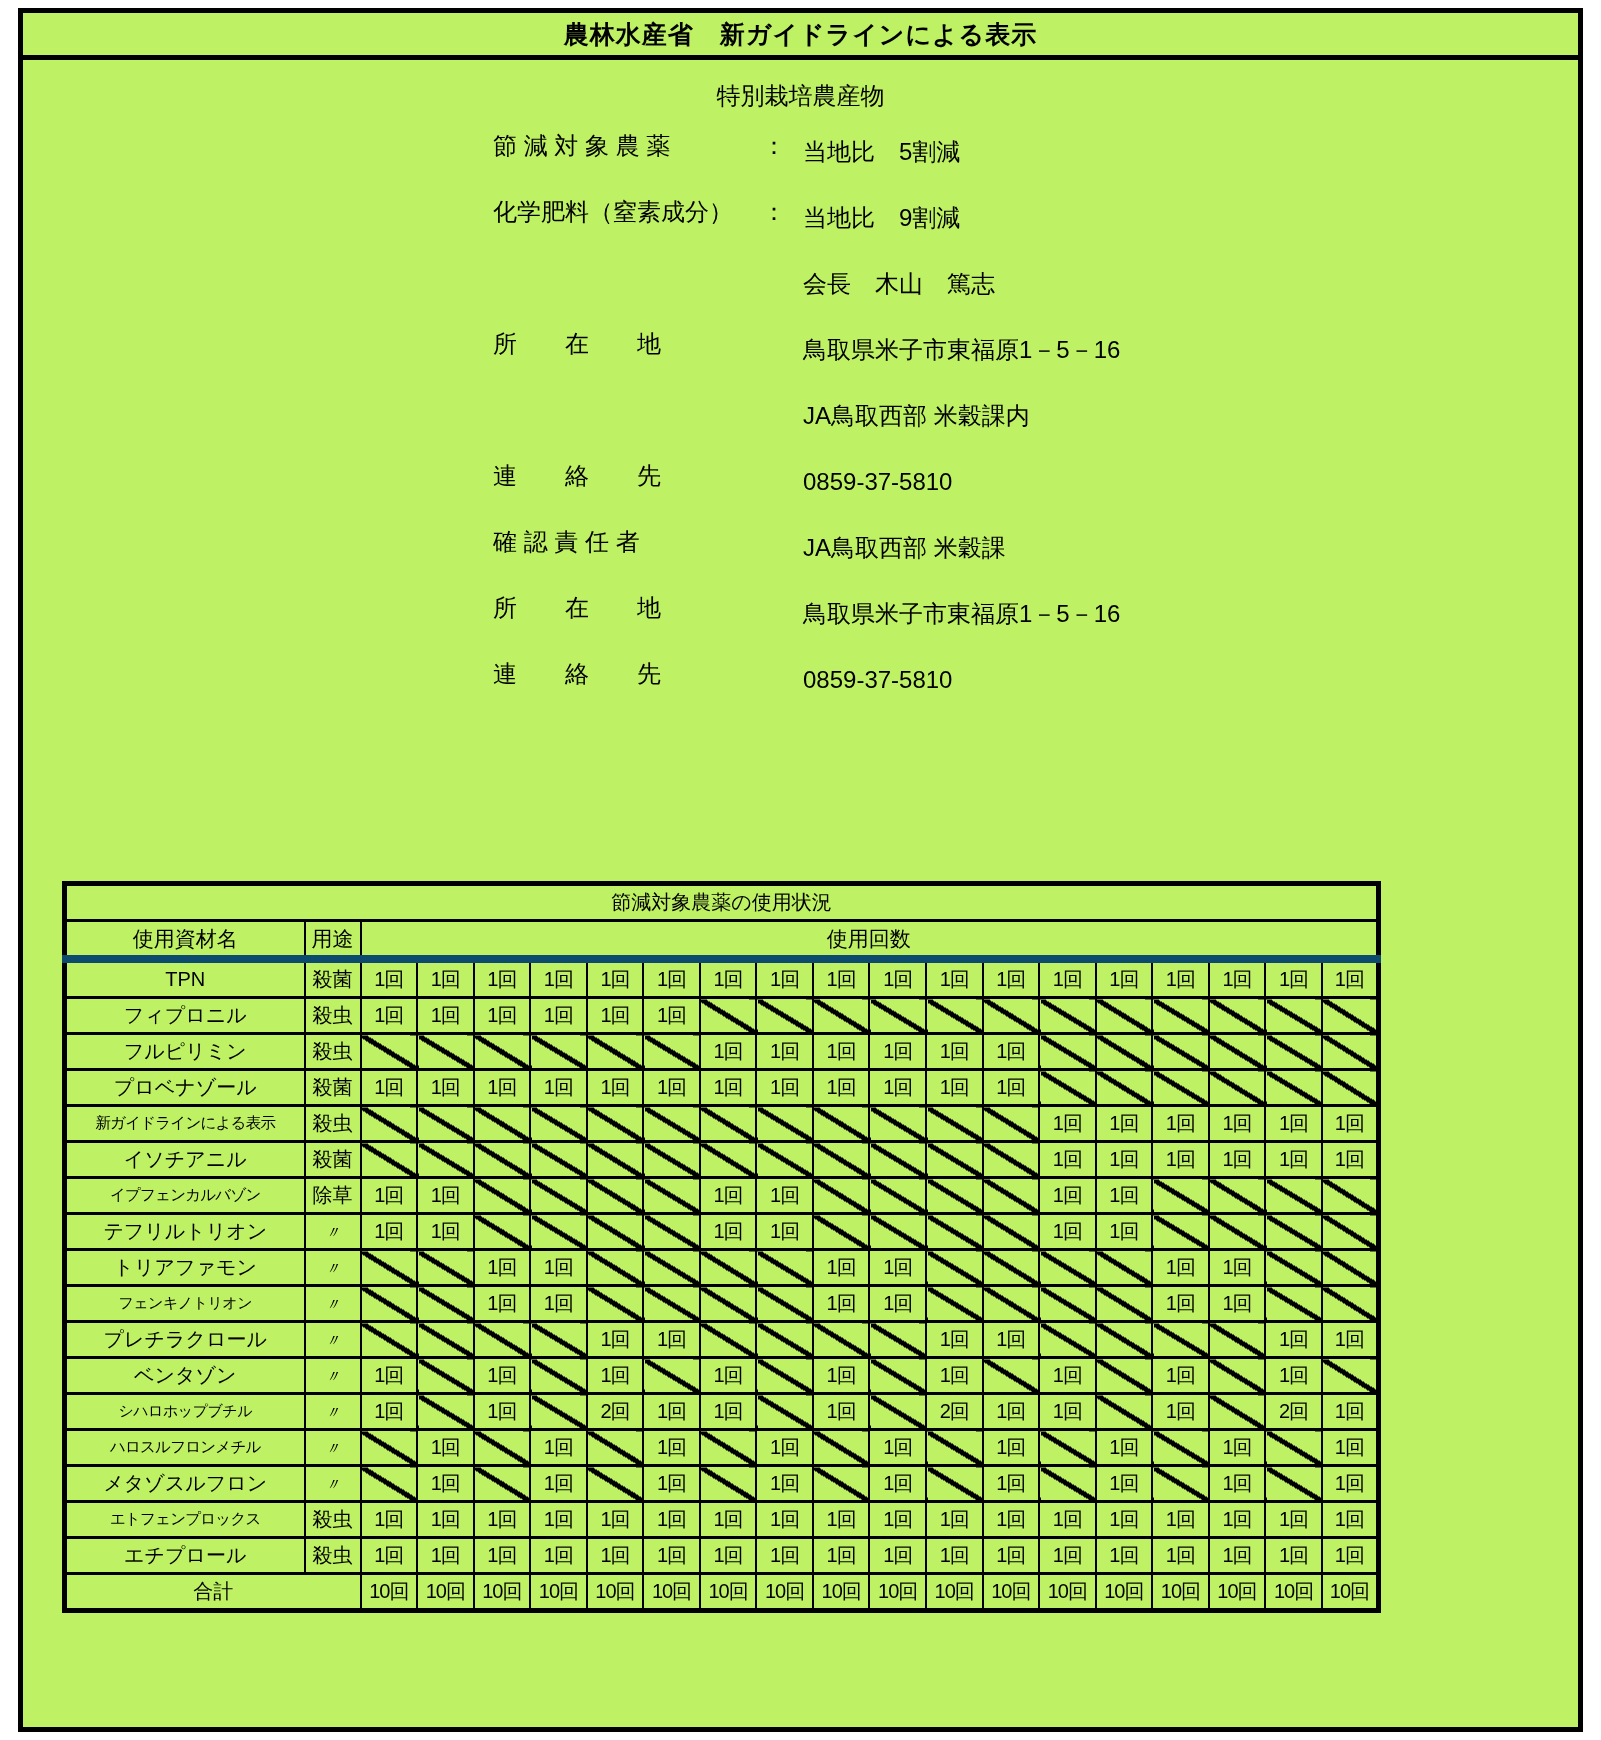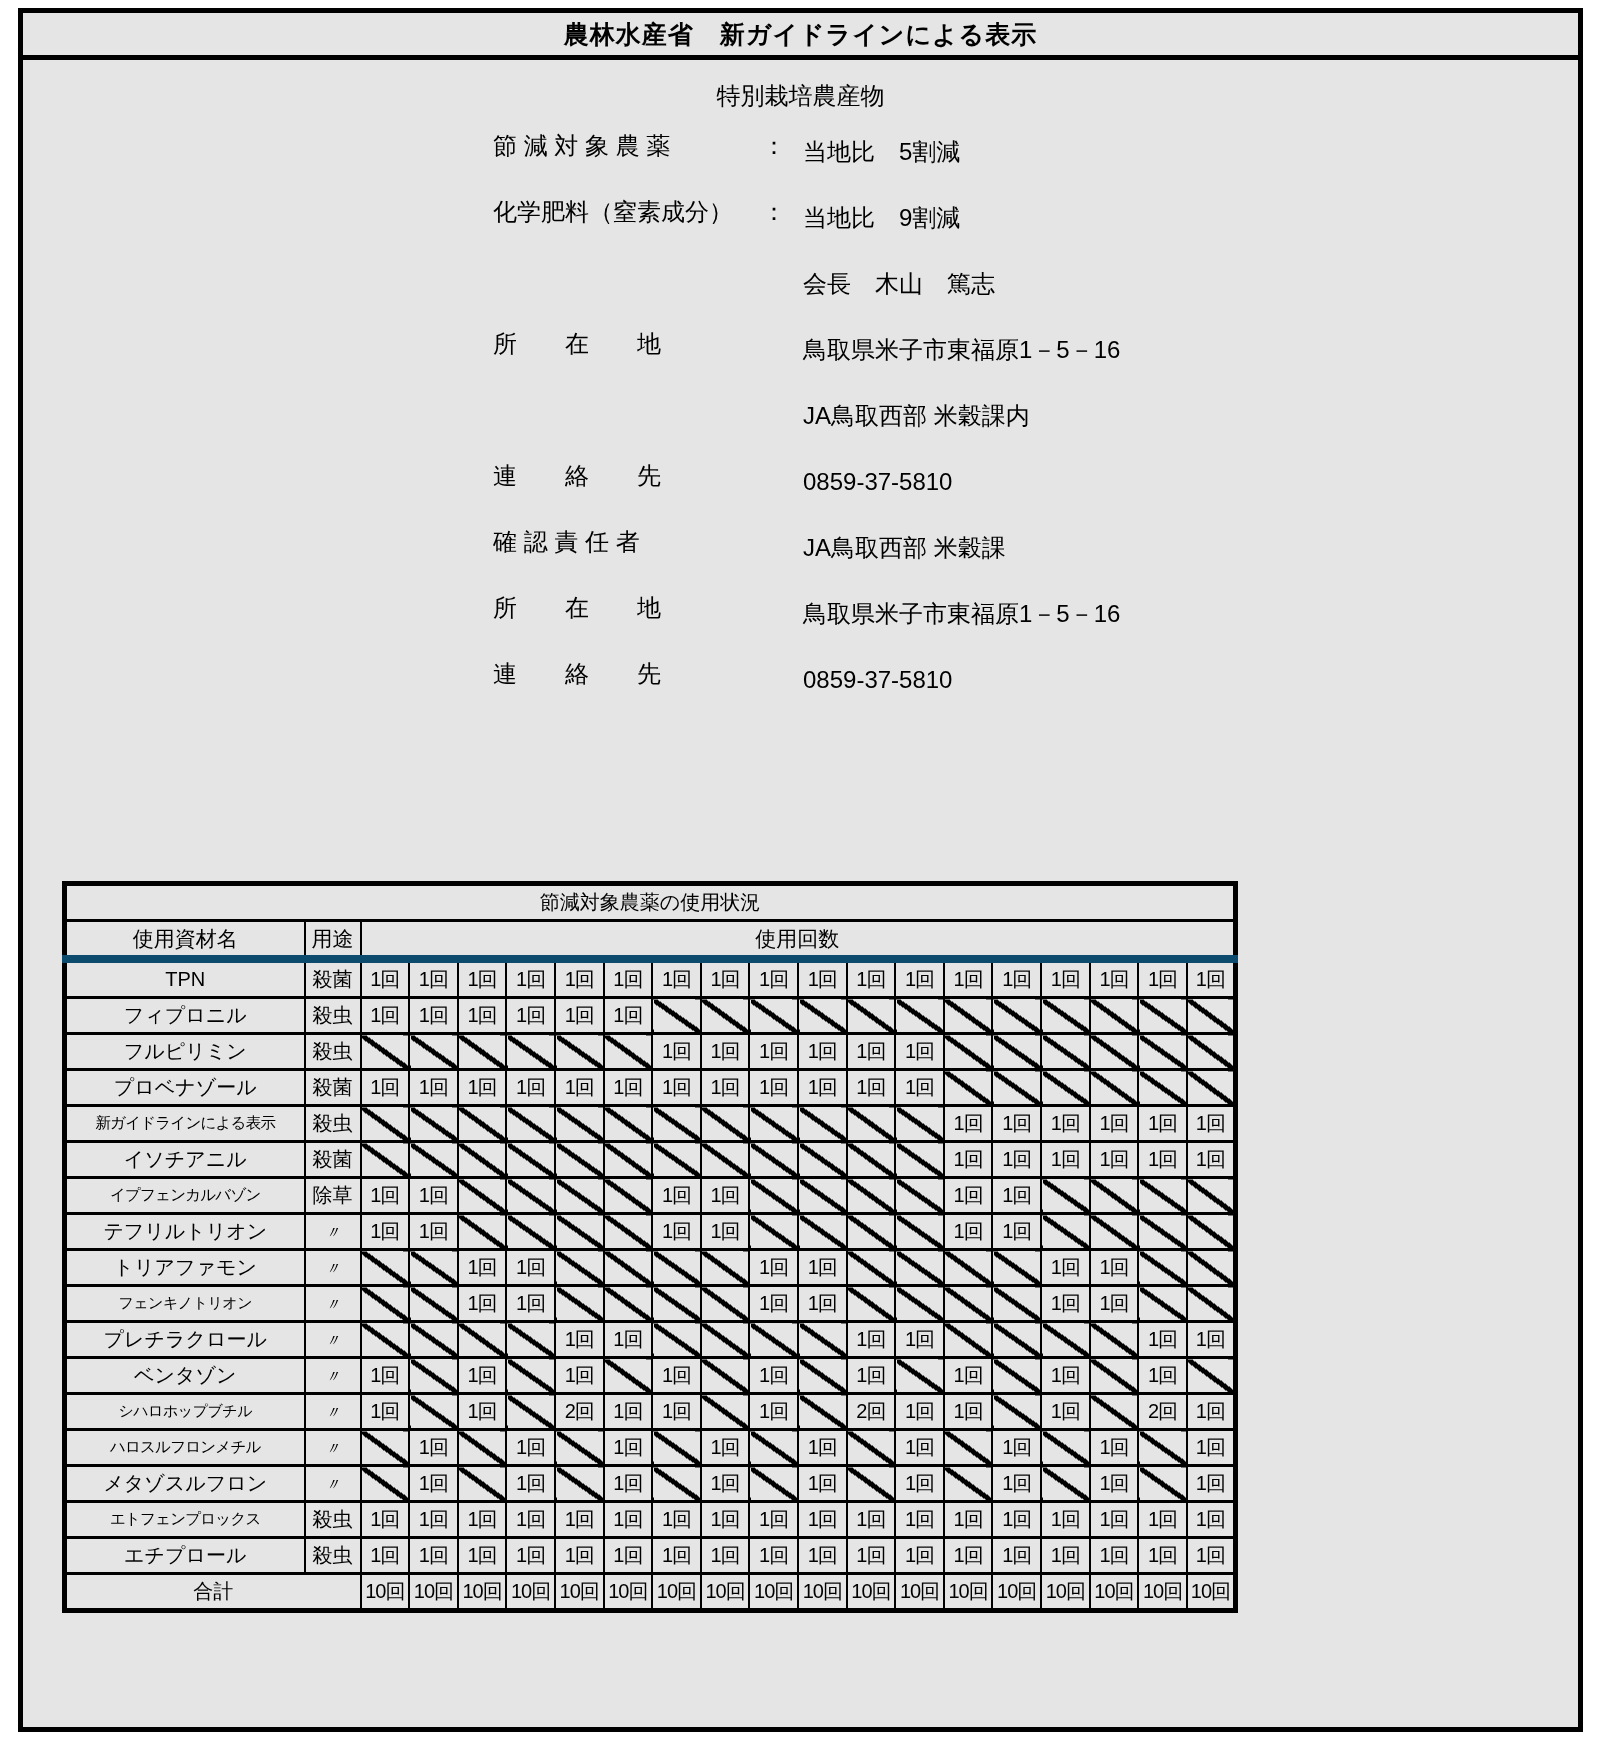--- a/index.html
+++ b/index.html
@@ -7,21 +7,21 @@
     position:relative;
     width:1601px;height:1740px;
     font-family:"Liberation Sans","DejaVu Sans",sans-serif;
     color:#000;
   }
   .outer-frame{
     position:absolute;left:18px;top:8px;
     width:1565px;height:1724px;
     border:5px solid #000;
     box-sizing:border-box;
-    background:#e5e5e5;
+    background:#bef264;
   }
   .title-bar{
     height:42px;
     border-bottom:5px solid #000;
     display:flex;align-items:center;justify-content:center;
     font-size:25px;
     font-weight:600;
     letter-spacing:1px;
   }
   .subtitle{
@@ -41,21 +41,21 @@
   }
   .info-label{width:252px;flex:none;}
   .info-colon{width:58px;flex:none;text-align:center;}
   .info-value{flex:none;margin-top:12px;}
   .usage-table-wrap{
     position:absolute;left:39px;top:868px;
   }
   table.usage{
     border-collapse:collapse;
     table-layout:fixed;
-    width:1176px;
+    width:1319px;
     border:5px solid #000;
   }
   table.usage td{
     border-left:2px solid #000;
     border-right:2px solid #000;
     border-top:3px solid #000;
     border-bottom:3px solid #000;
     height:33px;
     padding:0;
     text-align:center;

